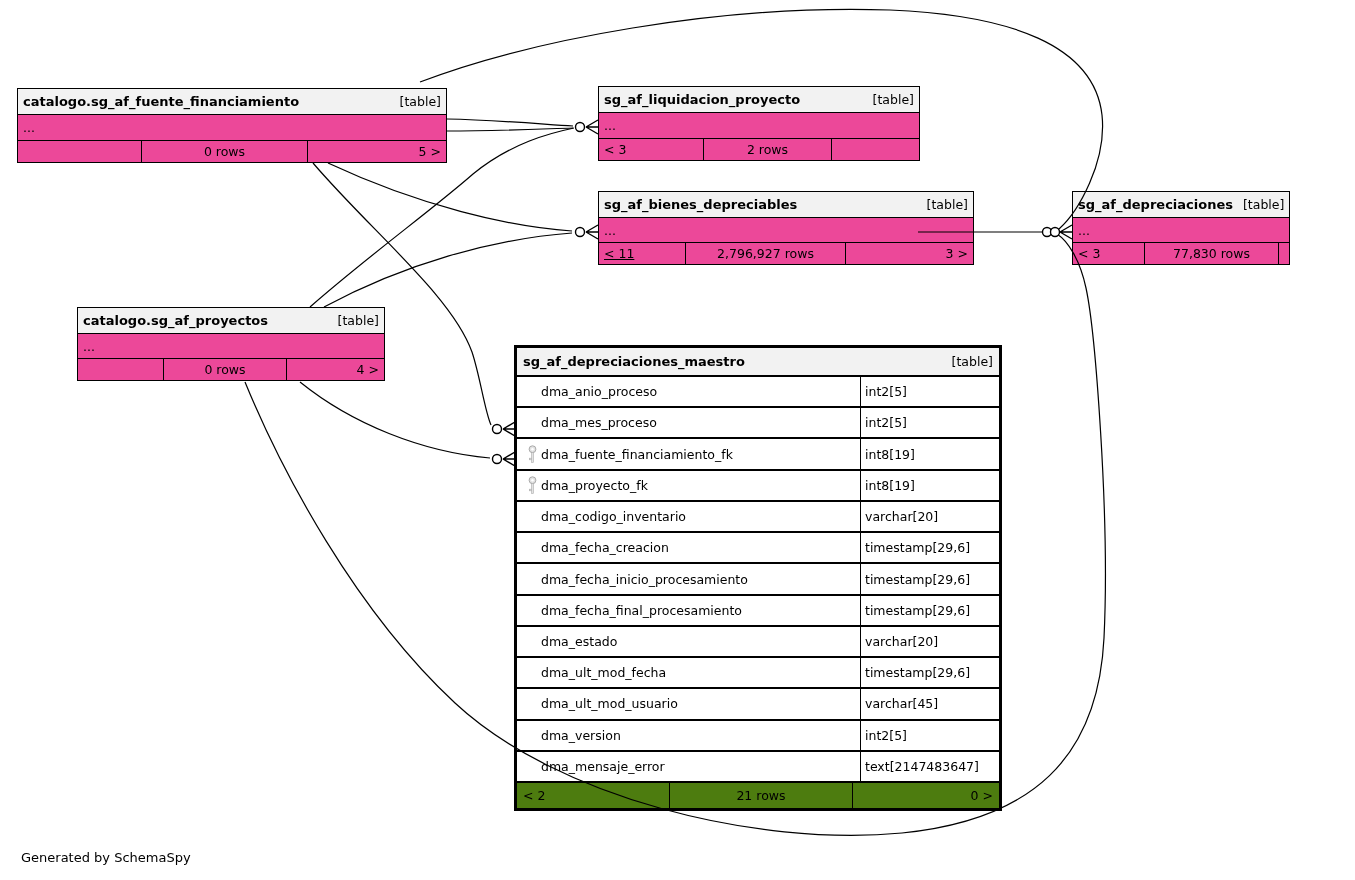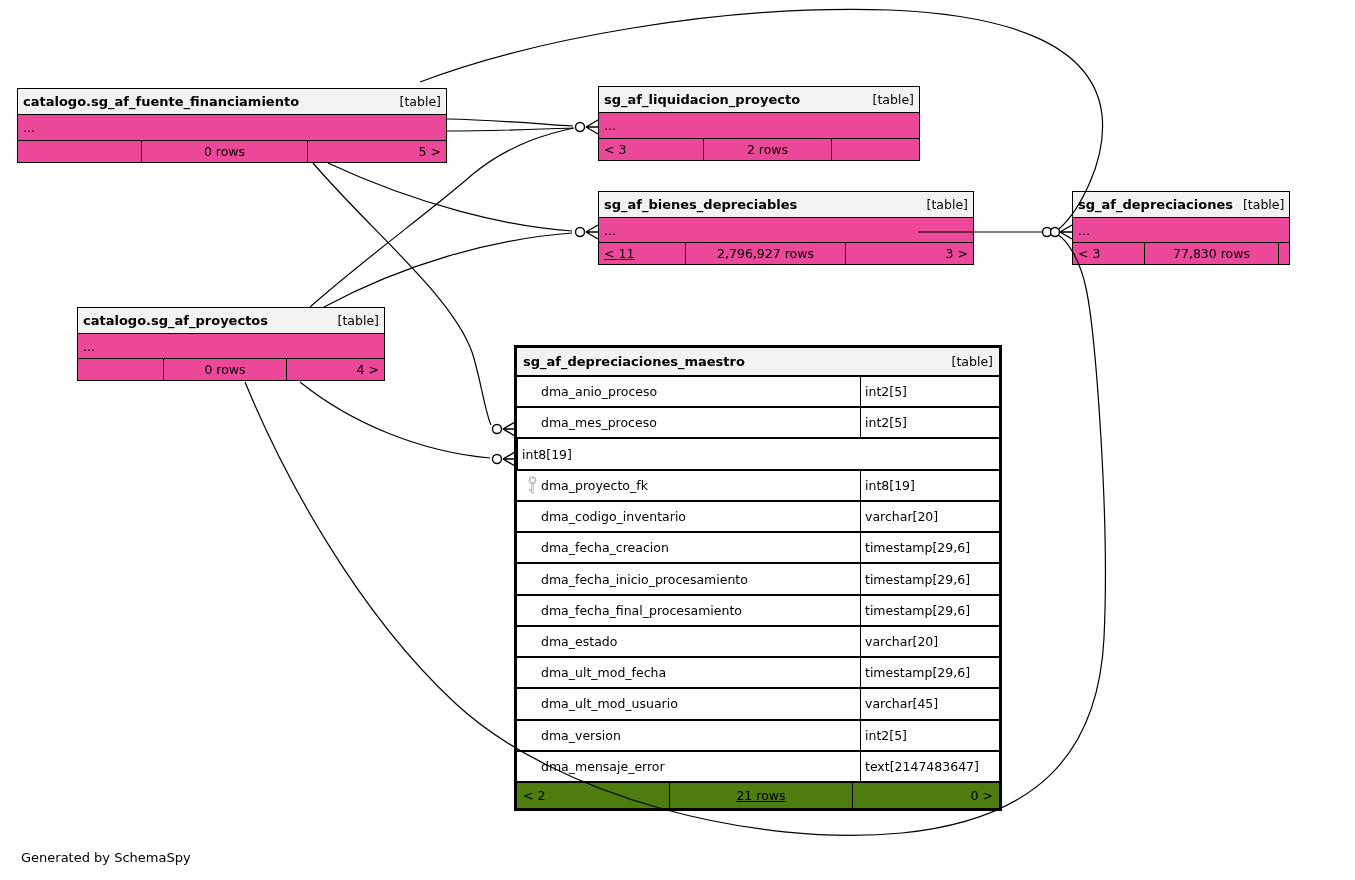--- a/index.html
+++ b/index.html
@@ -180,20 +180,31 @@
       <div class="col-type">int2[5]</div>
     </div>
     <div class="col-row">
       <div class="col-name">
           <span class="key-slot"></span>
           <span>dma_mes_proceso</span>
         </div>
       <div class="col-type">int2[5]</div>
     </div>
     <div class="col-row">
+      <div class="col-name">
+          <span class="key-slot">
+        <svg class="keysvg" width="9" height="19" viewBox="0 0 9 19">
+              <circle cx="4.5" cy="4.2" r="3.4" fill="#e3e3e3" stroke="#aaaaaa"></circle>
+              <circle cx="4.5" cy="4.2" r="1.2" fill="#fff" stroke="none"></circle>
+              <rect x="3.6" y="7.4" width="1.8" height="10" fill="#e3e3e3" stroke="#aaaaaa" stroke-width="0.6"></rect>
+              <rect x="1.6" y="13.2" width="2" height="1.6" fill="#e3e3e3" stroke="#aaaaaa" stroke-width="0.6"></rect>
+            </svg>
+      </span>
+          <span>dma_fuente_financiamiento_fk</span>
+        </div>
       <div class="col-type">int8[19]</div>
     </div>
     <div class="col-row">
       <div class="col-name">
           <span class="key-slot">
         <svg class="keysvg" width="9" height="19" viewBox="0 0 9 19">
               <circle cx="4.5" cy="4.2" r="3.4" fill="#e3e3e3" stroke="#aaaaaa"></circle>
               <circle cx="4.5" cy="4.2" r="1.2" fill="#fff" stroke="none"></circle>
               <rect x="3.6" y="7.4" width="1.8" height="10" fill="#e3e3e3" stroke="#aaaaaa" stroke-width="0.6"></rect>
               <rect x="1.6" y="13.2" width="2" height="1.6" fill="#e3e3e3" stroke="#aaaaaa" stroke-width="0.6"></rect>
@@ -262,20 +273,20 @@
     <div class="col-row">
       <div class="col-name">
           <span class="key-slot"></span>
           <span>dma_mensaje_error</span>
         </div>
       <div class="col-type">text[2147483647]</div>
     </div>
 
     <div class="main-foot">
       <div class="fl" style="width:152px;">&lt; 2</div>
-      <div class="fc" style="width:183px;text-decoration:underline;">21 rows</div>
+      <div class="fc" style="width:183px;">21 rows</div>
       <div class="fr" style="flex:1;">0 &gt;</div>
     </div>
   </div>
 
   <div class="footer-note">Generated by SchemaSpy</div>
 
 </div>
 
 </body></html>

